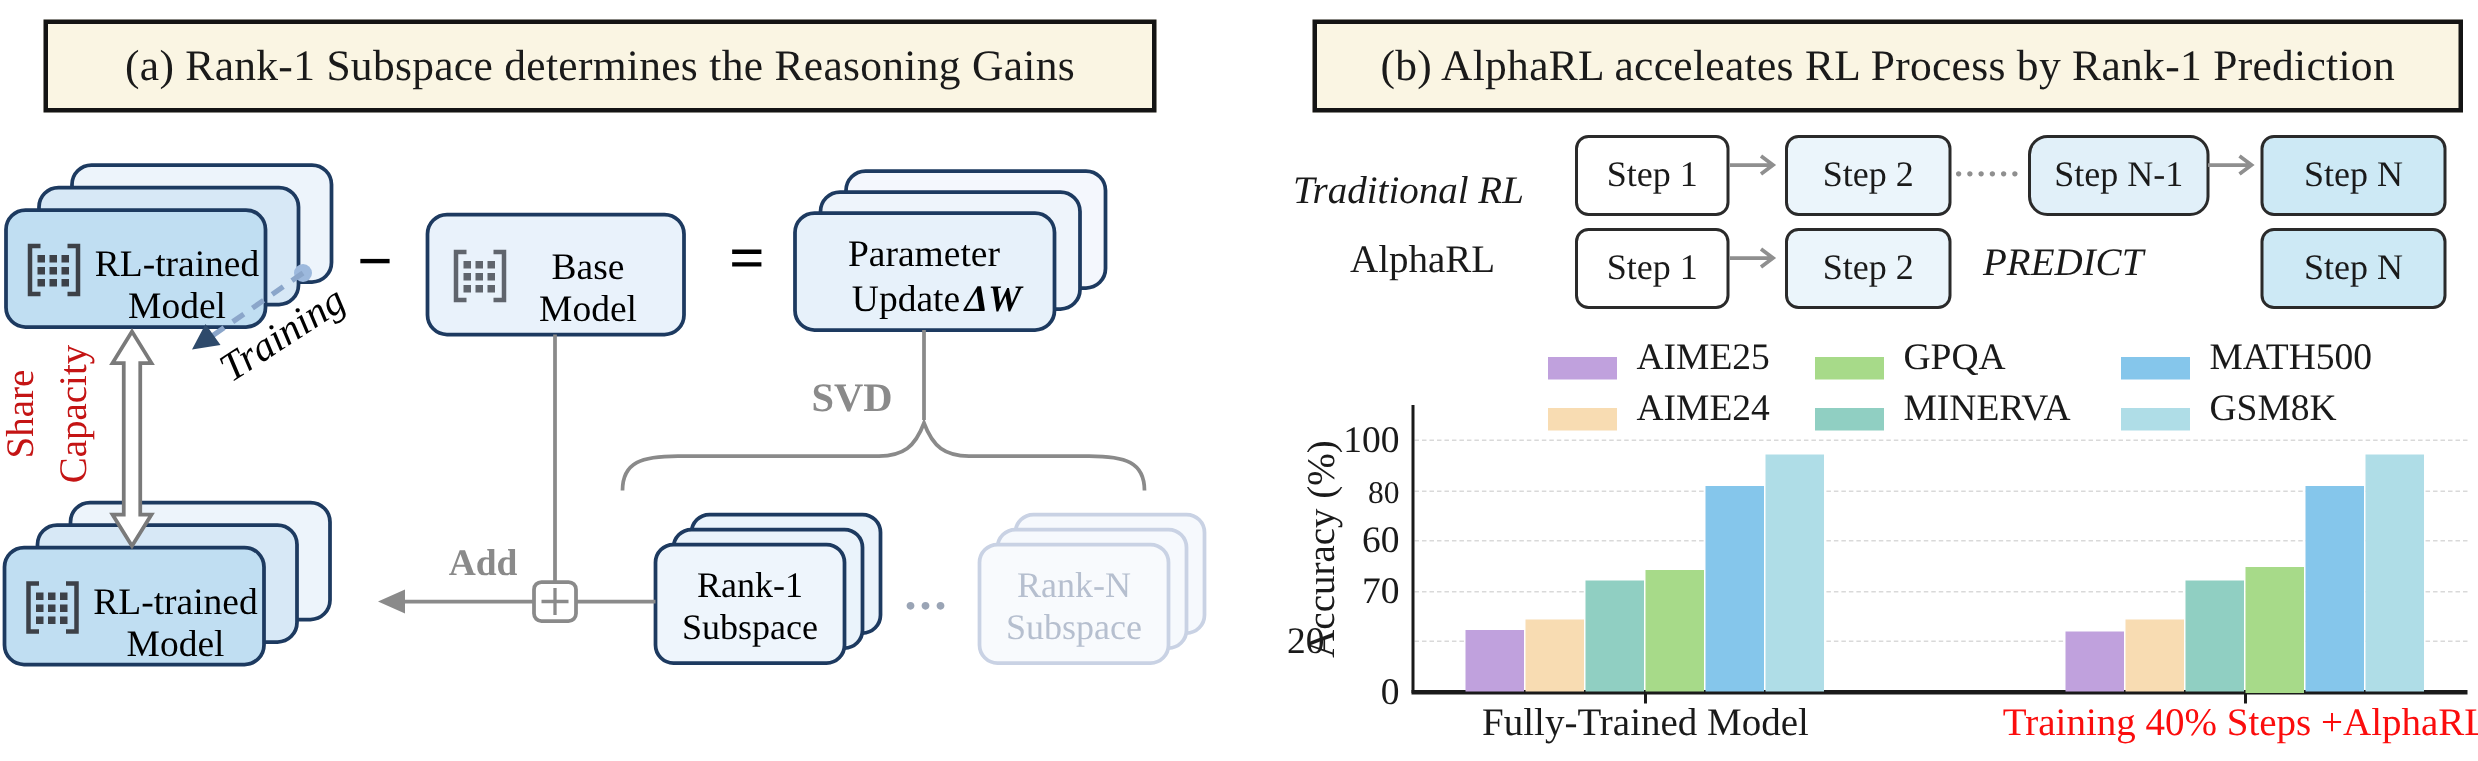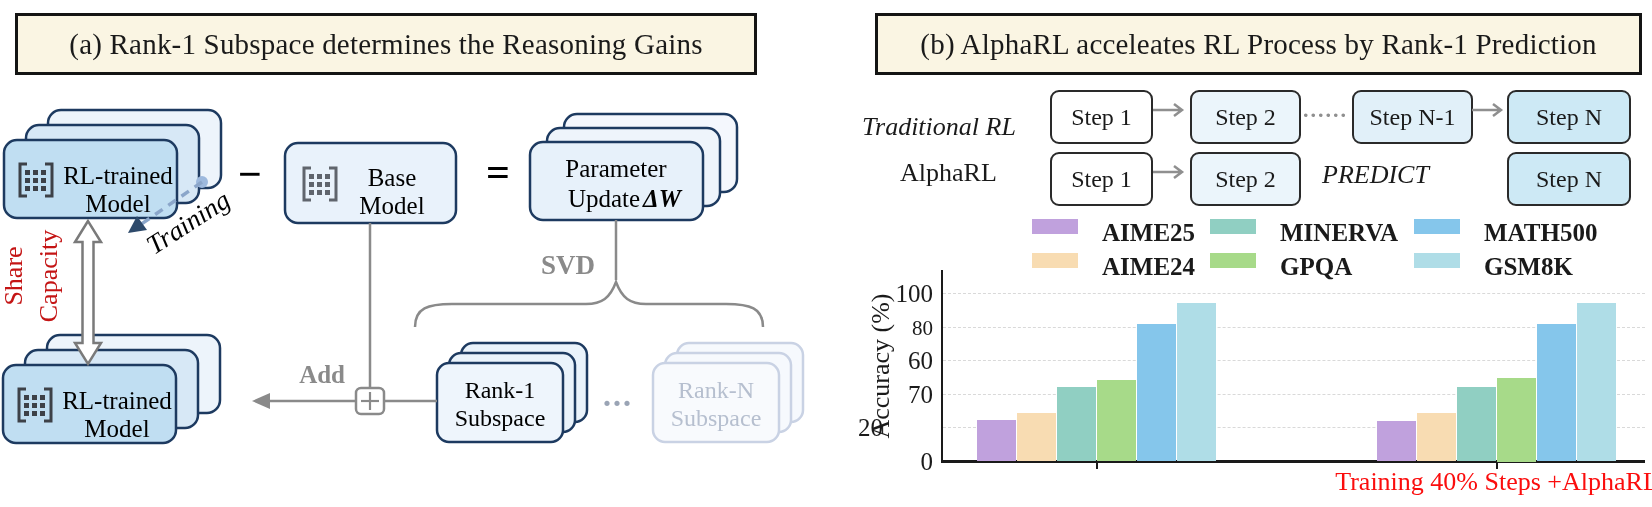--- a/index.html
+++ b/index.html
@@ -4,39 +4,39 @@
 <style>
   * { margin:0; padding:0; box-sizing:border-box; }
   html,body { width:1652px; height:507px; }
   body { position:relative; background:#ffffff; font-family:"Liberation Serif", serif; color:#1a1a1a; overflow:hidden; }
   .abs { position:absolute; }
   .title-box {
     position:absolute; top:13px; height:62px; background:#faf5e3;
     border:3px solid #141414; display:flex; align-items:center; justify-content:center;
     font-size:29px; letter-spacing:0.2px;
   }
-  #title-a { left:15px;  width:742px;text-align:right; }
+  #title-a { left:29px;  width:742px;text-align:right; }
   #title-b { left:875px; width:767px; }
   svg { font-family:"Liberation Serif", serif; }
   
   .flow-label { position:absolute; font-size:26px; white-space:nowrap; }
   .step-box {
     position:absolute; height:54px; border:2.5px solid #2a2a2a; border-radius:9px;
     display:flex; align-items:center; justify-content:center; font-size:24px; white-space:nowrap;
   }
   .flow-arrow { position:absolute; width:37px; height:16px; }
   .flow-dots { position:absolute; color:#8f8f8f; font-size:22px; letter-spacing:2px; font-weight:bold; }
   .predict { position:absolute; font-style:italic; font-size:26px; }
   
   #legend-grid {
     position:absolute; left:1032px; top:219px;
     display:grid; grid-template-columns:178px 204px auto; grid-template-rows:34px 34px;
     grid-auto-flow:column;
   }
-  .legend-item { display:flex; align-items:flex-start; gap:24px;font-weight:bold; }
+  .legend-item { display:flex; align-items:flex-end; gap:13px; }
   .legend-swatch { width:46px; height:15px; display:inline-block; }
   .legend-label { font-size:25px; }
   #y-axis-title {
     position:absolute; left:781px; top:351px; width:200px; height:30px; text-align:center;
     font-size:26px; transform:rotate(-90deg); white-space:nowrap;
   }
 </style>
 </head>
 <body>
 
@@ -149,21 +149,21 @@
 
 <div id="title-b" class="title-box">(b) AlphaRL acceleates RL Process by Rank-1 Prediction</div>
 
 <div class="flow-label" style="left:862px; top:112px;font-style:italic;">Traditional RL</div>
 <div class="step-box" style="left:1050px; top:90px; width:103px; background:#ffffff;">Step 1</div>
 <svg class="flow-arrow" style="left:1153px; top:102px;" viewBox="0 0 37 16">
     <path d="M0 8 H28 M21 2 L29 8 L21 14" stroke="#8f8f8f" stroke-width="2.5" fill="none"></path>
   </svg>
 <div class="step-box" style="left:1190px; top:90px; width:111px; background:#ebf5fb;">Step 2</div>
 <div class="flow-dots" style="left:1303px; top:97px;">......</div>
-<div class="step-box" style="left:1352px; top:90px; width:121px; background:#e1f0f9;">Step N-1</div>
+<div class="step-box" style="left:1352px; top:90px; width:121px; background:#e1f0f9;border-radius:13px;">Step N-1</div>
 <svg class="flow-arrow" style="left:1472px; top:102px;" viewBox="0 0 37 16">
     <path d="M0 8 H28 M21 2 L29 8 L21 14" stroke="#8f8f8f" stroke-width="2.5" fill="none"></path>
   </svg>
 <div class="step-box" style="left:1507px; top:90px; width:124px; background:#cde9f5;">Step N</div>
 
 <div class="flow-label" style="left:900px; top:158px;">AlphaRL</div>
 <div class="step-box" style="left:1050px; top:152px; width:103px; background:#ffffff;">Step 1</div>
 <svg class="flow-arrow" style="left:1153px; top:164px;" viewBox="0 0 37 16">
     <path d="M0 8 H28 M21 2 L29 8 L21 14" stroke="#8f8f8f" stroke-width="2.5" fill="none"></path>
   </svg>
@@ -174,26 +174,26 @@
 <div id="legend-grid">
     <div class="legend-item">
       <span class="legend-swatch" style="background: rgb(192, 161, 221);"></span>
       <span class="legend-label">AIME25</span>
     </div>
     <div class="legend-item">
       <span class="legend-swatch" style="background: rgb(248, 220, 178);"></span>
       <span class="legend-label">AIME24</span>
     </div>
     <div class="legend-item">
+      <span class="legend-swatch" style="background: rgb(167, 218, 137);"></span>
+      <span class="legend-label">GPQA</span>
+    </div>
+    <div class="legend-item">
       <span class="legend-swatch" style="background: rgb(144, 207, 194);"></span>
       <span class="legend-label">MINERVA</span>
-    </div>
-    <div class="legend-item">
-      <span class="legend-swatch" style="background: rgb(167, 218, 137);"></span>
-      <span class="legend-label">GPQA</span>
     </div>
     <div class="legend-item">
       <span class="legend-swatch" style="background: rgb(133, 198, 235);"></span>
       <span class="legend-label">MATH500</span>
     </div>
     <div class="legend-item">
       <span class="legend-swatch" style="background: rgb(175, 221, 231);"></span>
       <span class="legend-label">GSM8K</span>
     </div>
   </div>
@@ -213,20 +213,21 @@
     <div style="position: absolute; left: 858px; top: 279px; width: 75px; text-align: right; font-size: 25px; line-height: 30px;">100</div>
     <div style="position: absolute; left: 940.5px; top: 270px; width: 2.5px; height: 191.5px; background: rgb(26, 26, 26);"></div>
     <div style="position: absolute; left: 940.5px; top: 460px; width: 704.5px; height: 2.5px; background: rgb(26, 26, 26);"></div>
     <div style="position: absolute; left: 977px; top: 420.462px; width: 39px; height: 41.0375px; background: rgb(192, 161, 221);"></div>
     <div style="position: absolute; left: 1017px; top: 413.26px; width: 39px; height: 48.24px; background: rgb(248, 220, 178);"></div>
     <div style="position: absolute; left: 1057px; top: 387.465px; width: 39px; height: 74.035px; background: rgb(144, 207, 194);"></div>
     <div style="position: absolute; left: 1097px; top: 380.43px; width: 39px; height: 81.07px; background: rgb(167, 218, 137);"></div>
     <div style="position: absolute; left: 1137px; top: 323.815px; width: 39px; height: 137.685px; background: rgb(133, 198, 235);"></div>
     <div style="position: absolute; left: 1177px; top: 303.045px; width: 39px; height: 158.455px; background: rgb(175, 221, 231);"></div>
     <div style="position: absolute; left: 1096px; top: 461.5px; width: 2px; height: 7px; background: rgb(26, 26, 26);"></div>
+    <div style="position: absolute; left: 897px; top: 467px; width: 400px; text-align: center; font-size: 26px; white-space: nowrap; color: rgb(26, 26, 26);">Fully-Trained Model</div>
     <div style="position: absolute; left: 1377px; top: 421.3px; width: 39px; height: 40.2px; background: rgb(192, 161, 221);"></div>
     <div style="position: absolute; left: 1417px; top: 413.092px; width: 39px; height: 48.4075px; background: rgb(248, 220, 178);"></div>
     <div style="position: absolute; left: 1457px; top: 387.465px; width: 39px; height: 74.035px; background: rgb(144, 207, 194);"></div>
     <div style="position: absolute; left: 1497px; top: 377.75px; width: 39px; height: 83.75px; background: rgb(167, 218, 137);"></div>
     <div style="position: absolute; left: 1537px; top: 323.815px; width: 39px; height: 137.685px; background: rgb(133, 198, 235);"></div>
     <div style="position: absolute; left: 1577px; top: 302.543px; width: 39px; height: 158.958px; background: rgb(175, 221, 231);"></div>
     <div style="position: absolute; left: 1496px; top: 461.5px; width: 2px; height: 7px; background: rgb(26, 26, 26);"></div>
     <div style="position: absolute; left: 1297px; top: 467px; width: 400px; text-align: center; font-size: 26px; white-space: nowrap; color: rgb(251, 13, 13);">Training 40% Steps +AlphaRL</div>
   </div>
 

